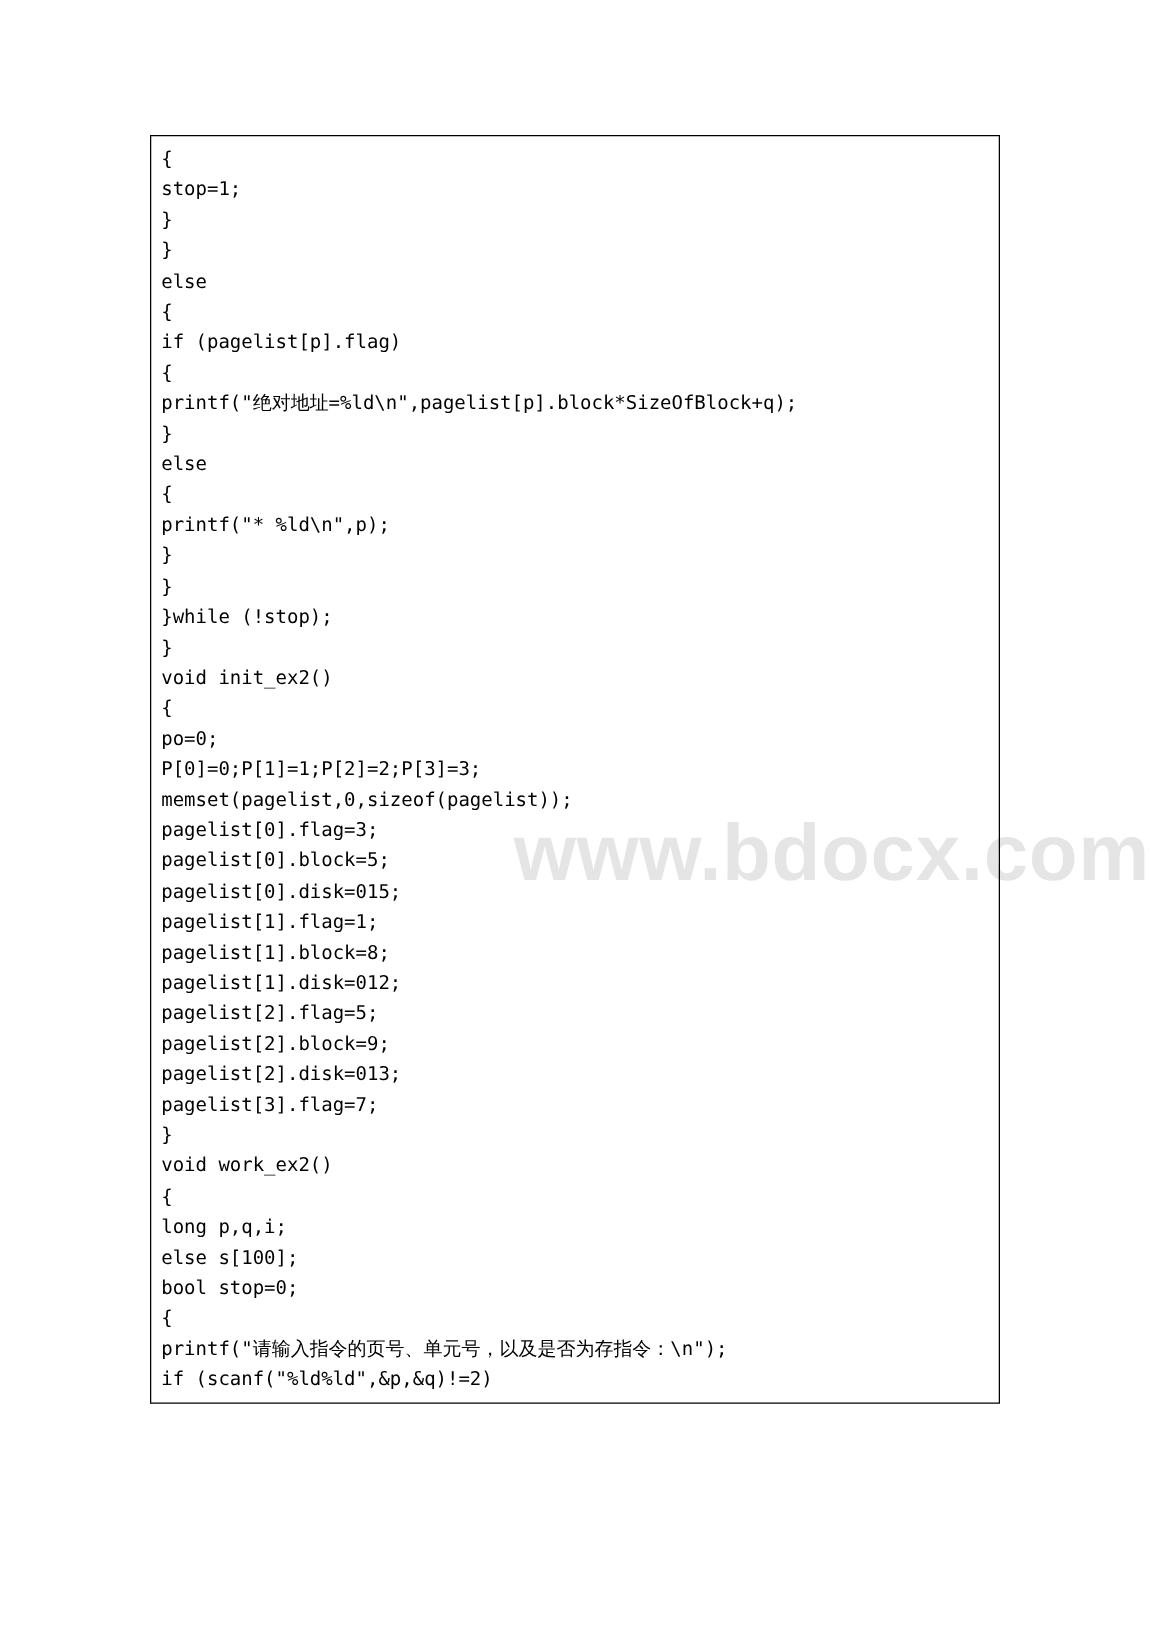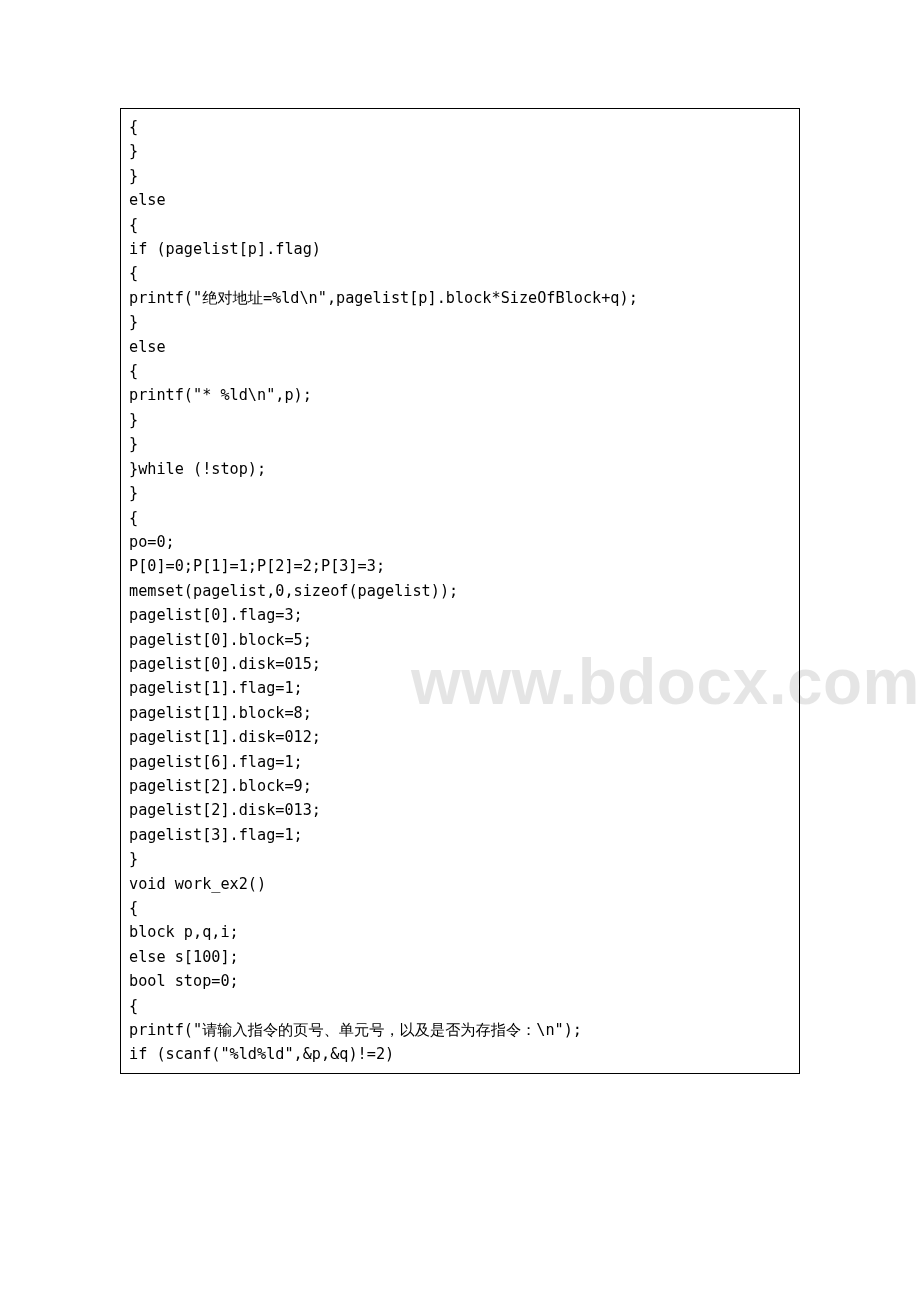--- a/index.html
+++ b/index.html
@@ -45,53 +45,55 @@
   }
 </style>
 </head>
 <body>
 
 <div class="page">
   <div class="watermark">www.bdocx.com</div>
   <div class="code-box">
     <div id="code-container">
         <div class="code-line">{</div>
+        <div class="code-line">stop=1;</div>
         <div class="code-line">}</div>
         <div class="code-line">}</div>
         <div class="code-line">else</div>
         <div class="code-line">{</div>
         <div class="code-line">if (pagelist[p].flag)</div>
         <div class="code-line">{</div>
         <div class="code-line">printf("绝对地址=%ld\n",pagelist[p].block*SizeOfBlock+q);</div>
         <div class="code-line">}</div>
         <div class="code-line">else</div>
         <div class="code-line">{</div>
         <div class="code-line">printf("* %ld\n",p);</div>
         <div class="code-line">}</div>
         <div class="code-line">}</div>
         <div class="code-line">}while (!stop);</div>
         <div class="code-line">}</div>
+        <div class="code-line">void init_ex2()</div>
         <div class="code-line">{</div>
         <div class="code-line">po=0;</div>
         <div class="code-line">P[0]=0;P[1]=1;P[2]=2;P[3]=3;</div>
         <div class="code-line">memset(pagelist,0,sizeof(pagelist));</div>
         <div class="code-line">pagelist[0].flag=3;</div>
         <div class="code-line">pagelist[0].block=5;</div>
         <div class="code-line">pagelist[0].disk=015;</div>
         <div class="code-line">pagelist[1].flag=1;</div>
         <div class="code-line">pagelist[1].block=8;</div>
         <div class="code-line">pagelist[1].disk=012;</div>
-        <div class="code-line">pagelist[6].flag=1;</div>
+        <div class="code-line">pagelist[2].flag=5;</div>
         <div class="code-line">pagelist[2].block=9;</div>
         <div class="code-line">pagelist[2].disk=013;</div>
-        <div class="code-line">pagelist[3].flag=1;</div>
+        <div class="code-line">pagelist[3].flag=7;</div>
         <div class="code-line">}</div>
         <div class="code-line">void work_ex2()</div>
         <div class="code-line">{</div>
-        <div class="code-line">block p,q,i;</div>
+        <div class="code-line">long p,q,i;</div>
         <div class="code-line">else s[100];</div>
         <div class="code-line">bool stop=0;</div>
         <div class="code-line">{</div>
         <div class="code-line">printf("请输入指令的页号、单元号，以及是否为存指令：\n");</div>
         <div class="code-line">if (scanf("%ld%ld",&amp;p,&amp;q)!=2)</div>
       </div>
   </div>
 </div>
 
 </body></html>

